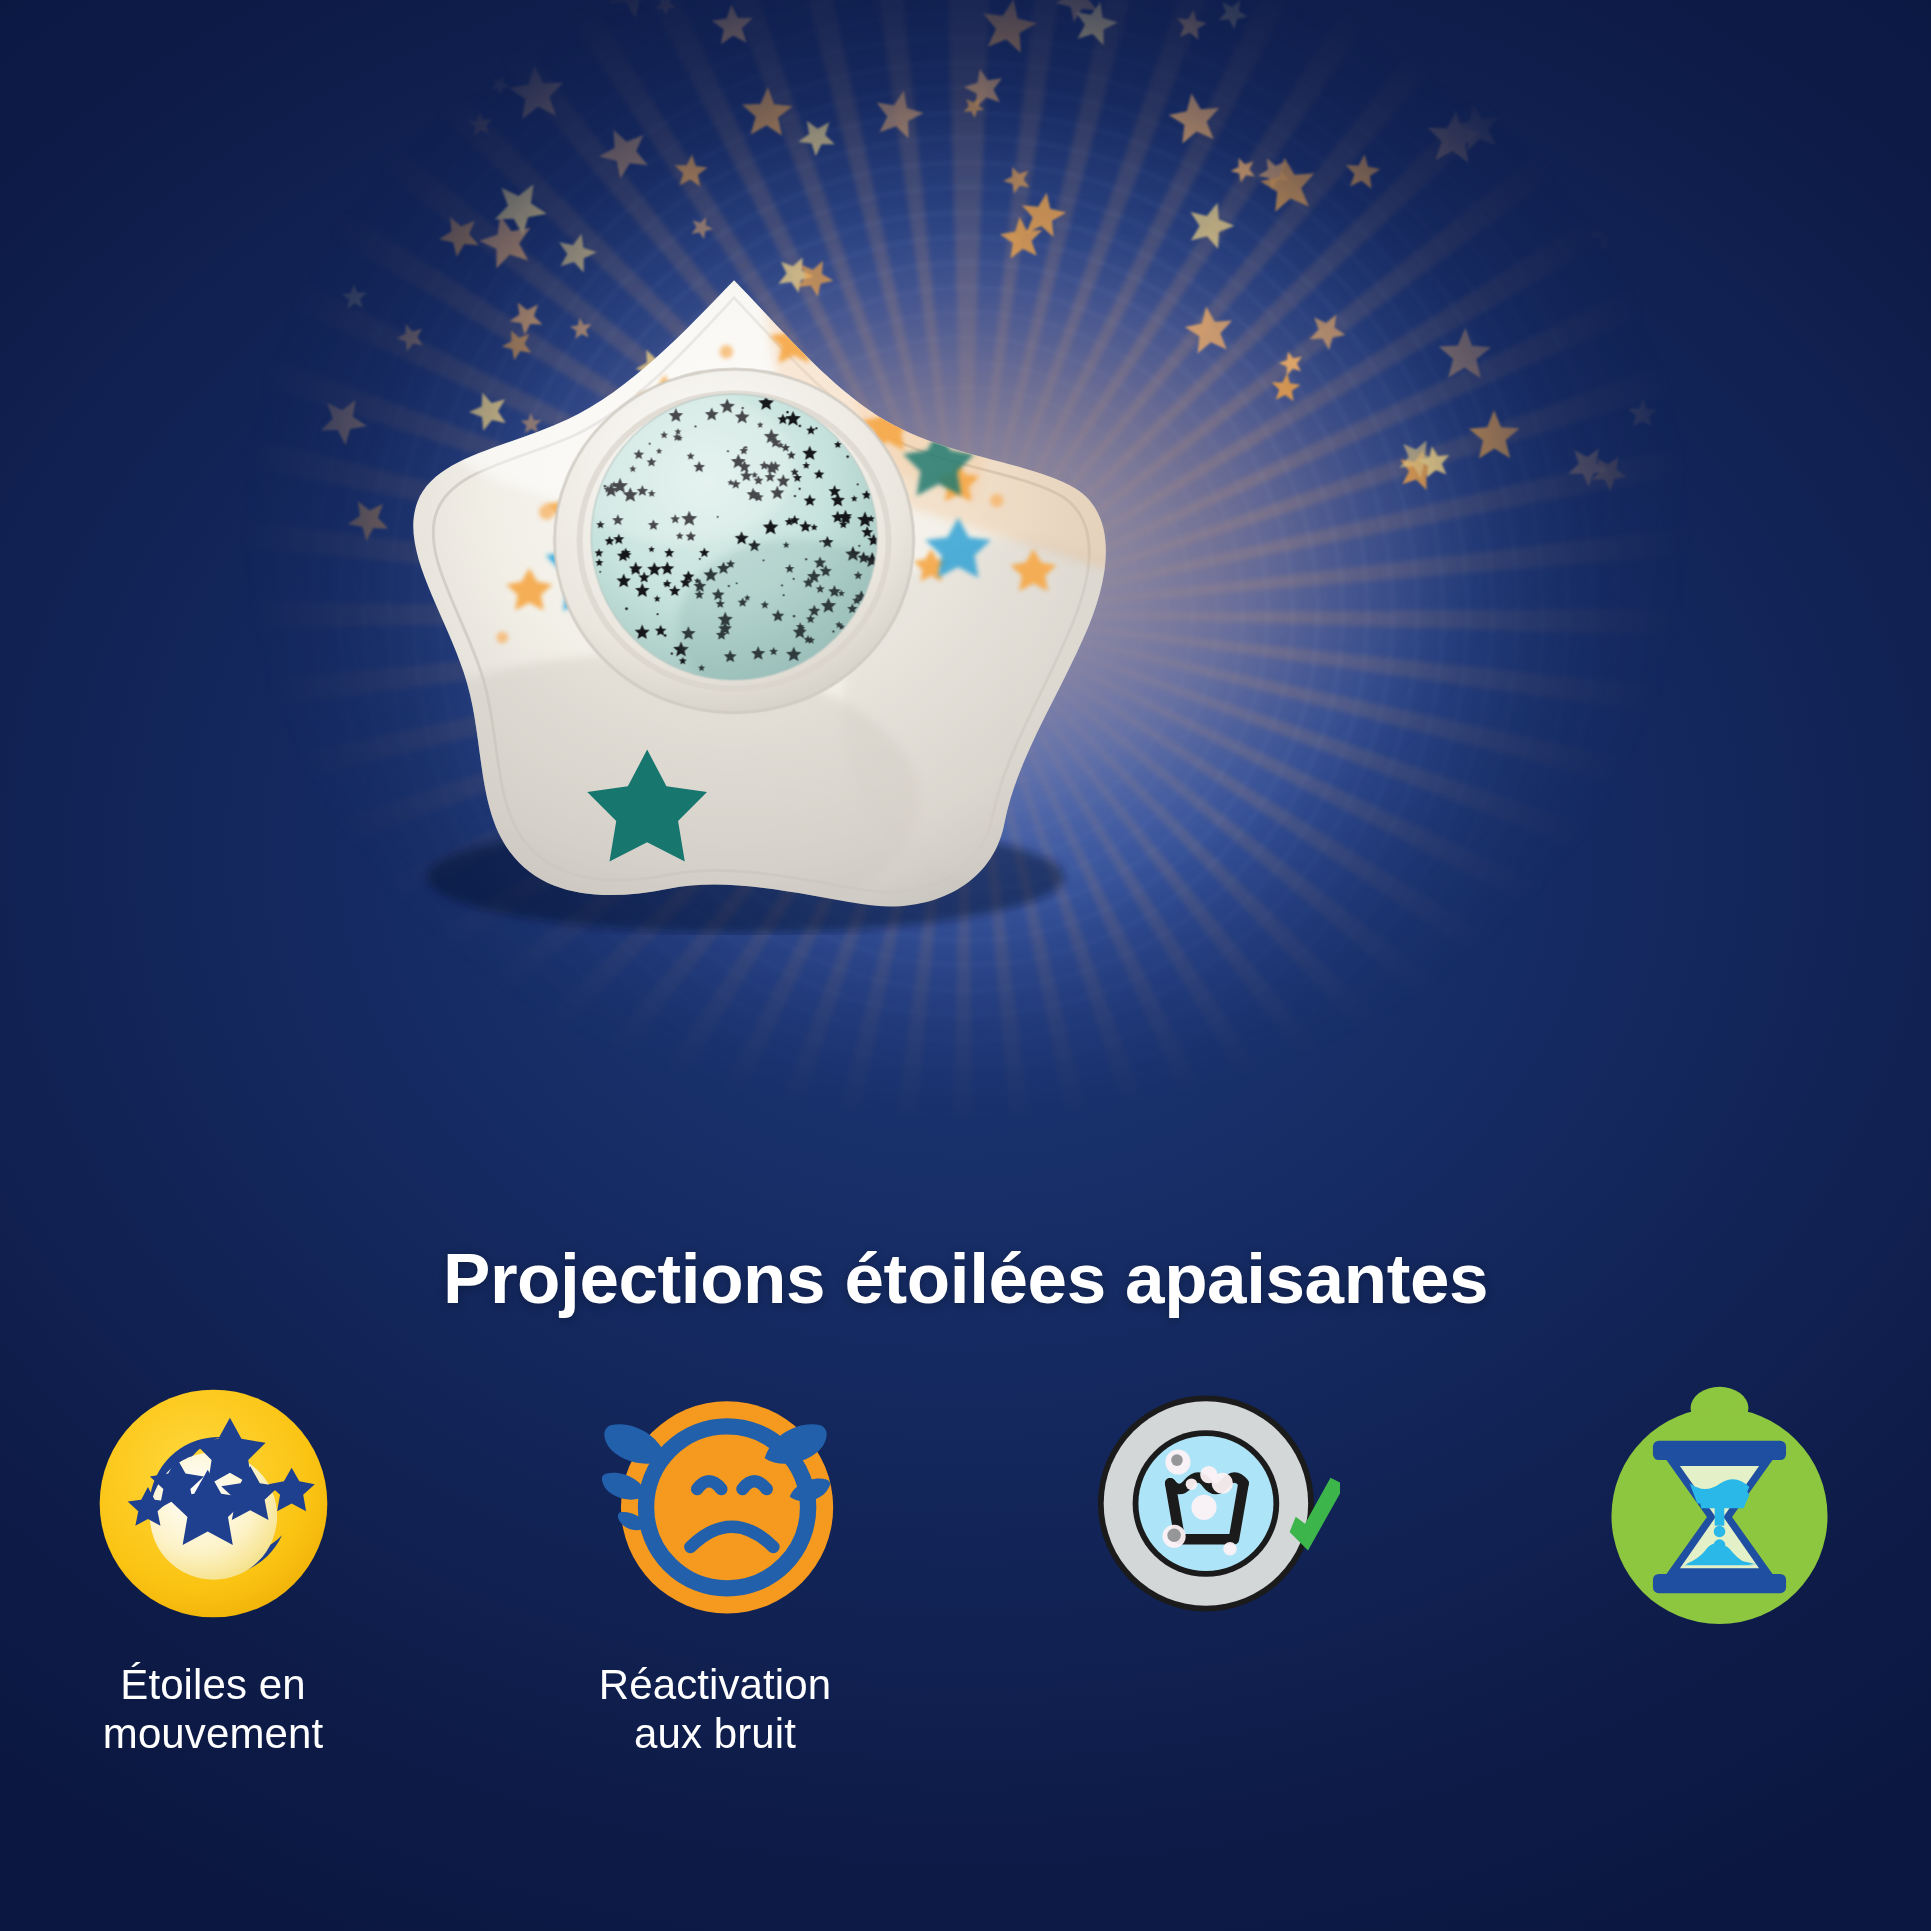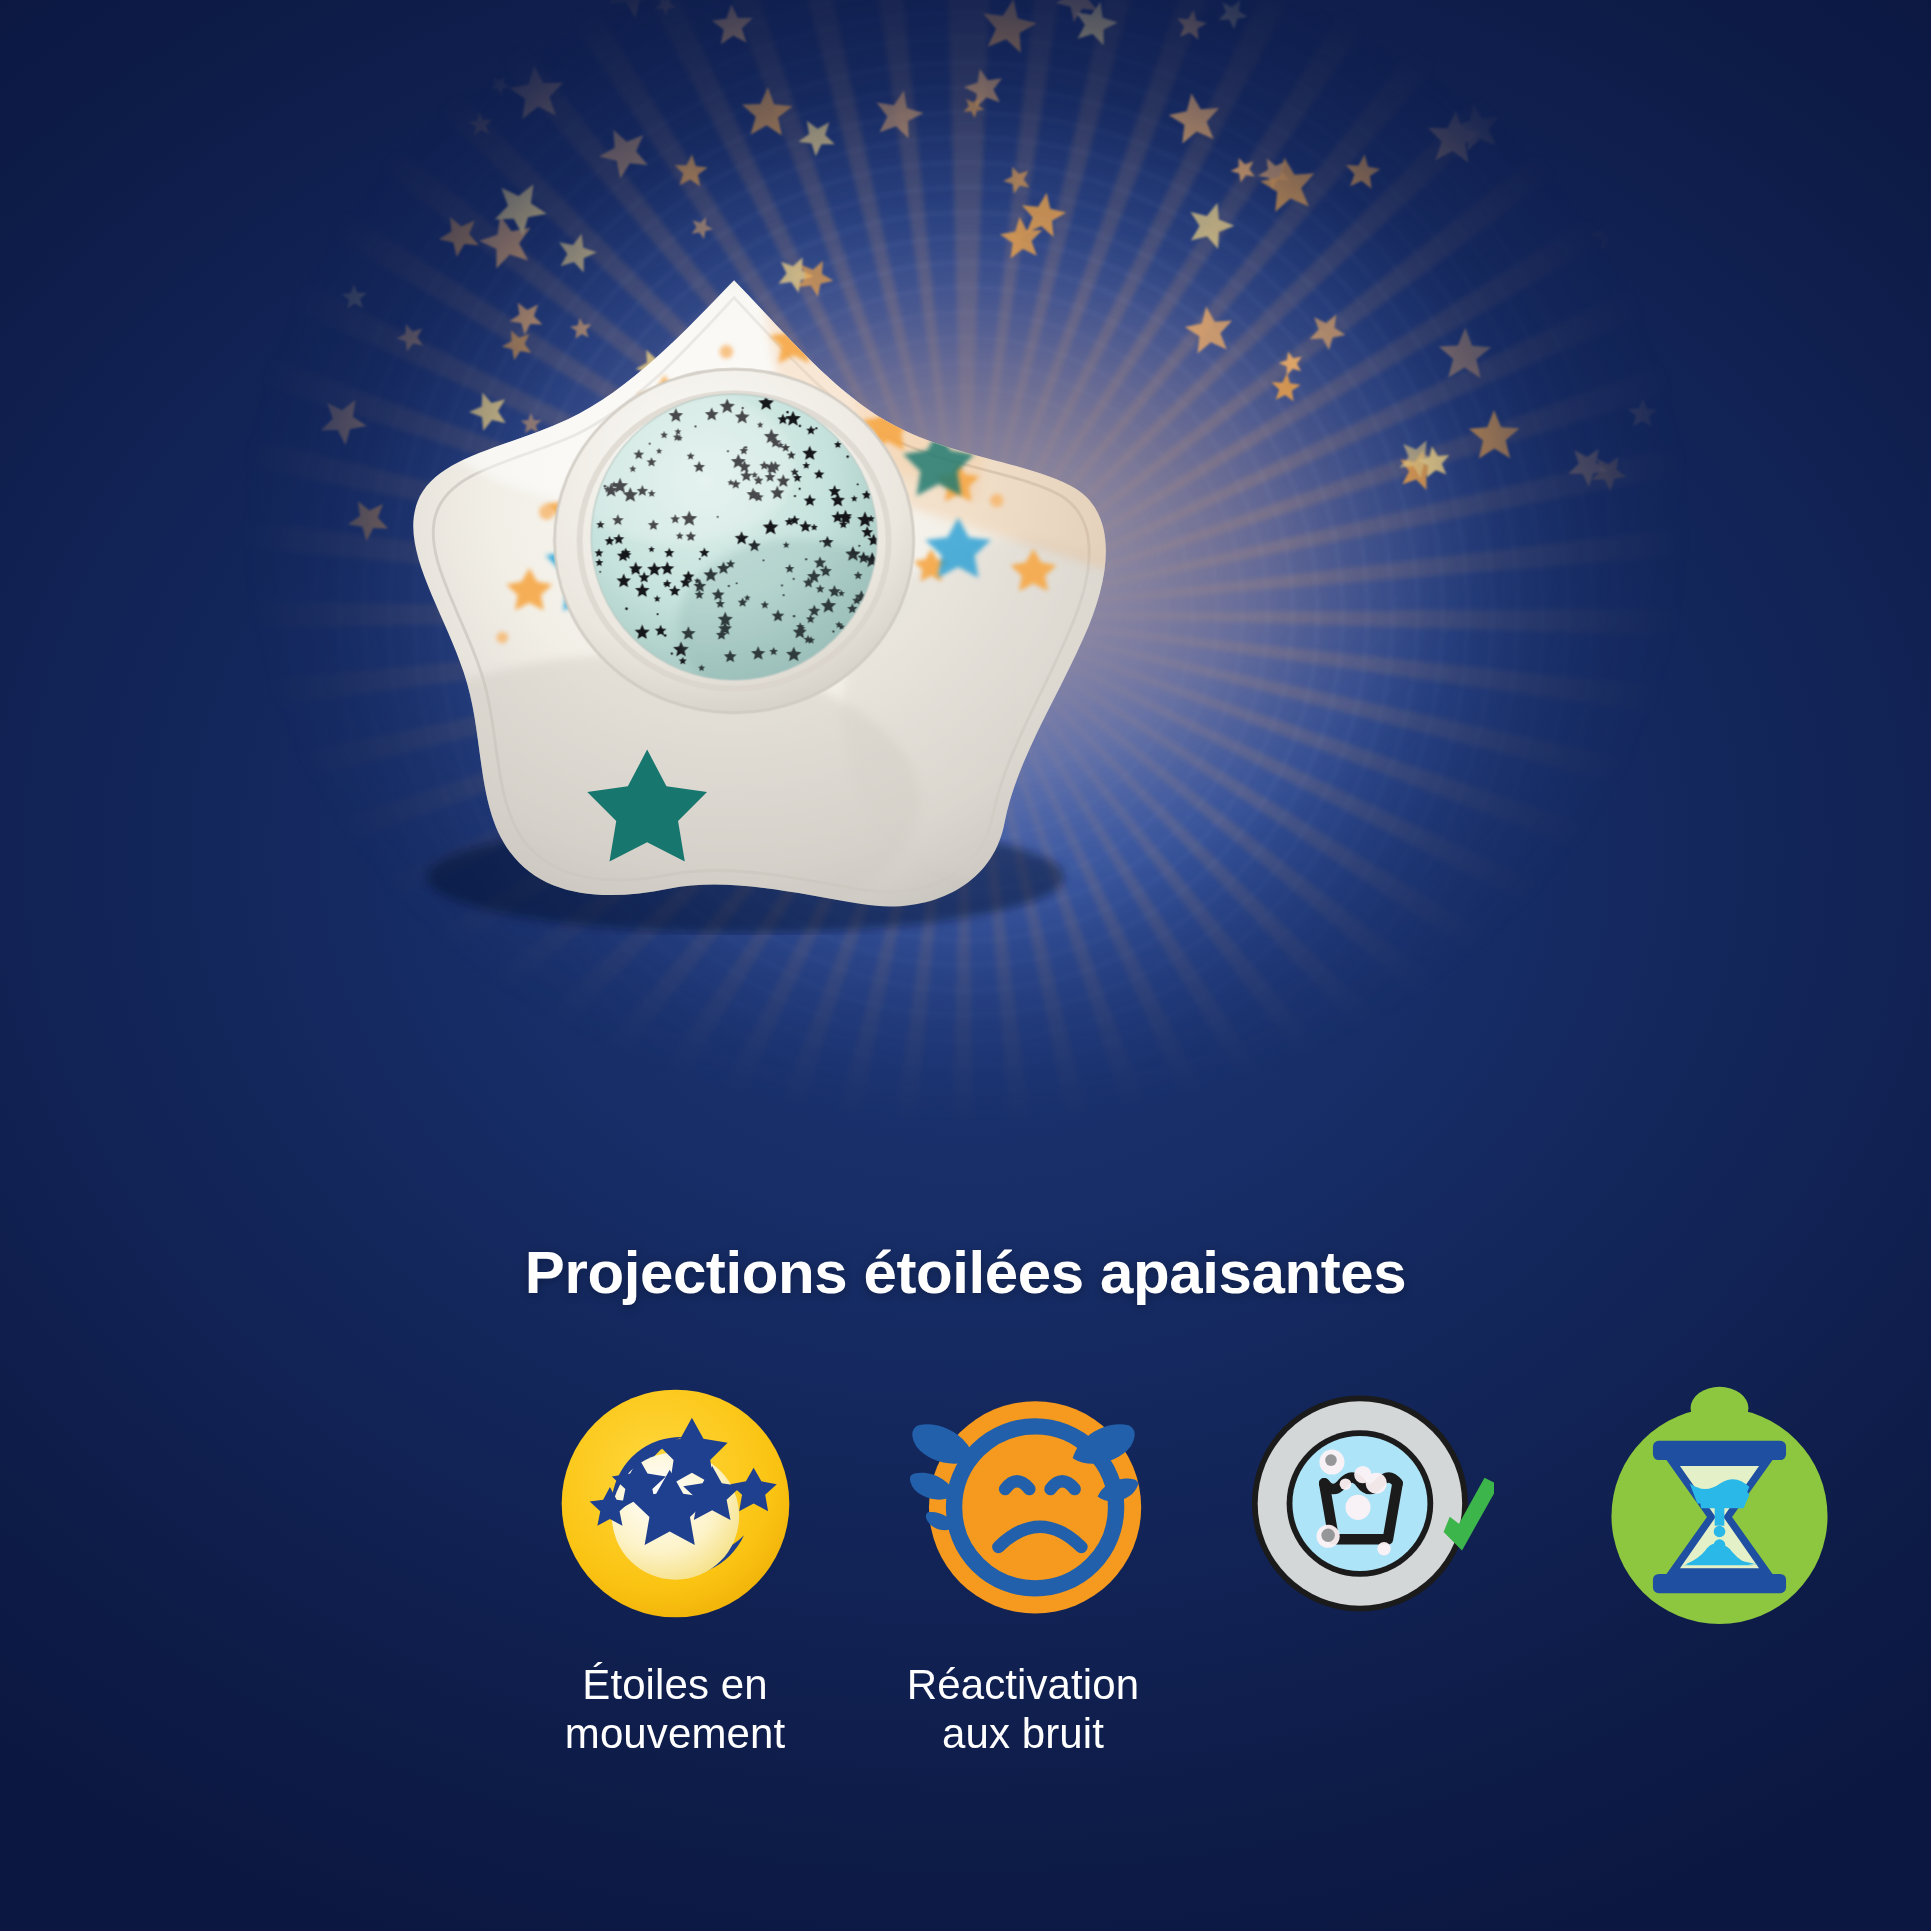--- a/index.html
+++ b/index.html
@@ -49,27 +49,27 @@
   #haze{
     position:absolute;left:415px;top:116px;width:1139px;height:734px;border-radius:50%;
     background:radial-gradient(ellipse 50% 50% at 50% 58%, rgba(255,186,118,.42) 0%, rgba(247,160,92,.26) 40%, rgba(220,130,70,.08) 68%, rgba(200,110,60,0) 86%);
     filter:blur(33px);
   }
   
   #plush{position:absolute;left:340px;top:259px;width:792px;height:676px;}
   
   #headline{
     position:absolute;left:0;top:1238px;width:1931px;text-align:center;
-    color:#ffffff;font-size:60px;font-weight:bold;letter-spacing:-0.4px;
+    color:#ffffff;font-size:71px;font-weight:bold;letter-spacing:-0.4px;
     text-shadow:0 1.9px 9.7px rgba(0,0,0,.28);
   }
   
   #features{
     position:absolute;left:39px;top:1381px;width:1854px;
-    display:flex;justify-content:flex-end;align-items:flex-start;
+    display:flex;justify-content:space-between;align-items:flex-start;
   }
   .feature{width:348px;display:flex;flex-direction:column;align-items:center;}
   .ficon{width:245px;height:245px;position:relative;display:block;}
   .flabel{
     margin-top:35px;color:#ffffff;text-align:center;font-size:42px;line-height:1.16;
     letter-spacing:0.1px;white-space:pre-line;
   }
 </style>
 </head>
 <body>

